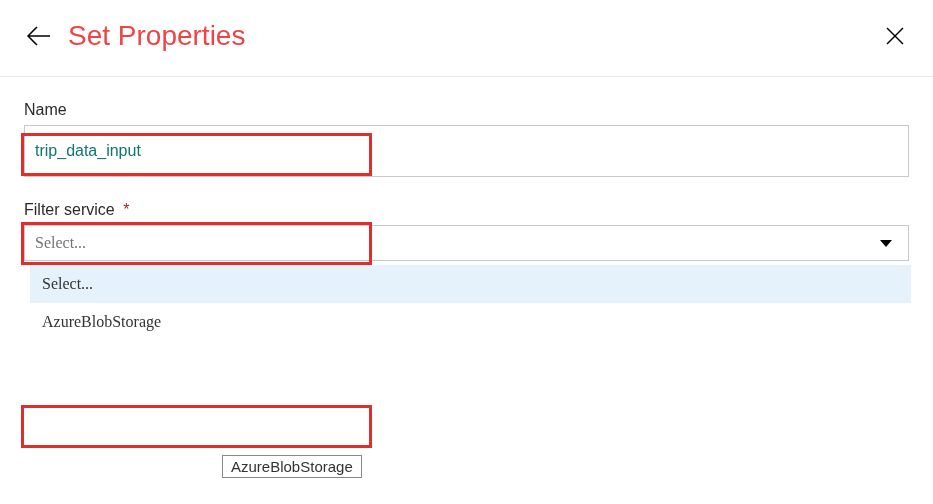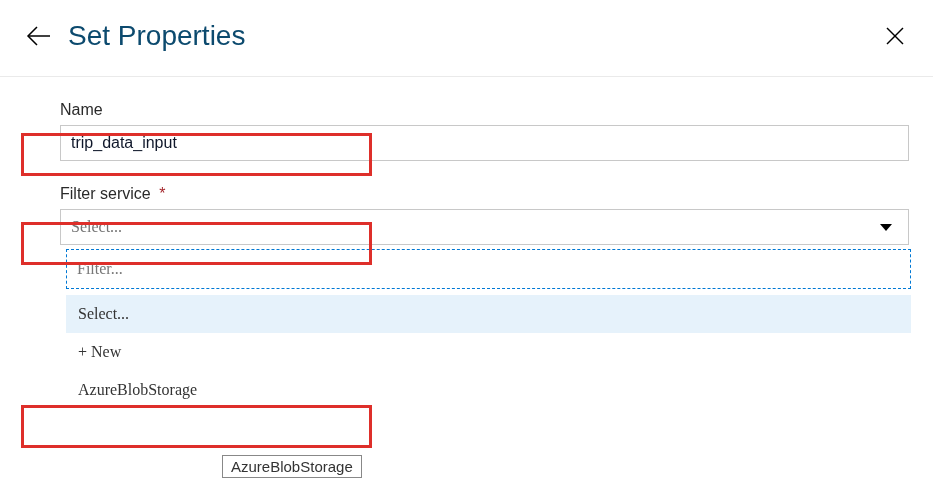--- a/index.html
+++ b/index.html
@@ -29,59 +29,58 @@
       justify-content: center;
       margin-right: 16px;
     }
     .back-arrow svg {
       width: 24px;
       height: 20px;
     }
     .title {
       font-size: 28px;
       font-weight: 400;
-      color: #0c4a6e;
+      color: #ef4444;
       flex: 1;
     }
     .close-btn {
       width: 28px;
       height: 28px;
       cursor: pointer;
       display: flex;
       align-items: center;
       justify-content: center;
     }
     .close-btn svg {
       width: 20px;
       height: 20px;
     }
     .form-body {
       padding: 24px 24px 0 24px;
     }
     .form-group {
       margin-bottom: 24px;
-      margin-left: 36px;
     }
     .form-label {
       font-size: 16px;
       color: #2a2a2a;
       display: block;
       margin-bottom: 6px;
     }
     .required {
       color: #a4262c;
       margin-left: 4px;
     }
     .text-input {
       width: 100%;
-      height: 36px;
+      height: 52px;
       border: 1px solid #c8c8c8;
       padding: 0 10px;
       font-size: 16px;
-      color: #0f172a;
+      color: #0f766e;
       font-family: inherit;
     }
     .select-wrapper {
       position: relative;
       width: 100%;
       font-family: Liberation Serif, serif;
     }
     .select-display {
       width: 100%;
       height: 36px;
@@ -182,24 +181,22 @@
     <label class="form-label">
       <span>Filter service</span>
       <span class="required">*</span>
     </label>
     <div class="select-wrapper">
       <div class="select-display">
         <span>Select...</span>
         <span class="chevron"></span>
       </div>
       <div class="dropdown-panel">
-        <input type="text" class="filter-input" placeholder="Filter..." style="">
         <div class="dropdown-options">
           <div class="dropdown-option selected">Select...</div>
-          <div class="dropdown-option">+ New</div>
           <div class="dropdown-option">AzureBlobStorage</div>
         </div>
       </div>
     </div>
   </div>
 
 </div>
 
 <div class="highlight-box" style="top:133px; left:21px; width:351px; height:43px;"></div>
 <div class="highlight-box" style="top:222px; left:21px; width:351px; height:43px;"></div>

